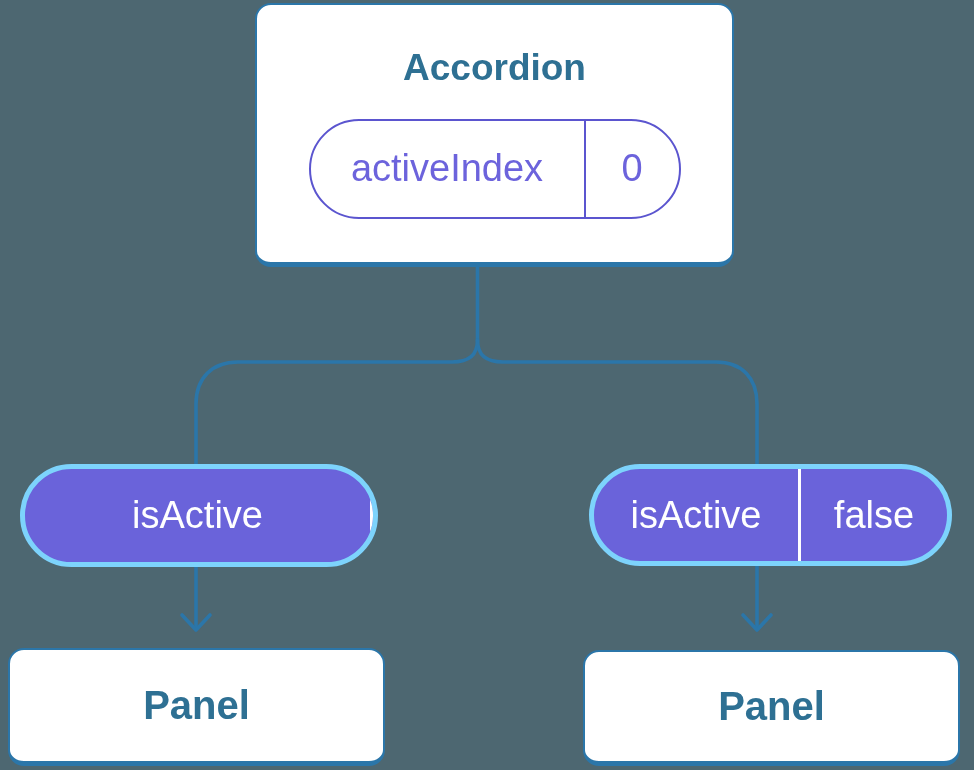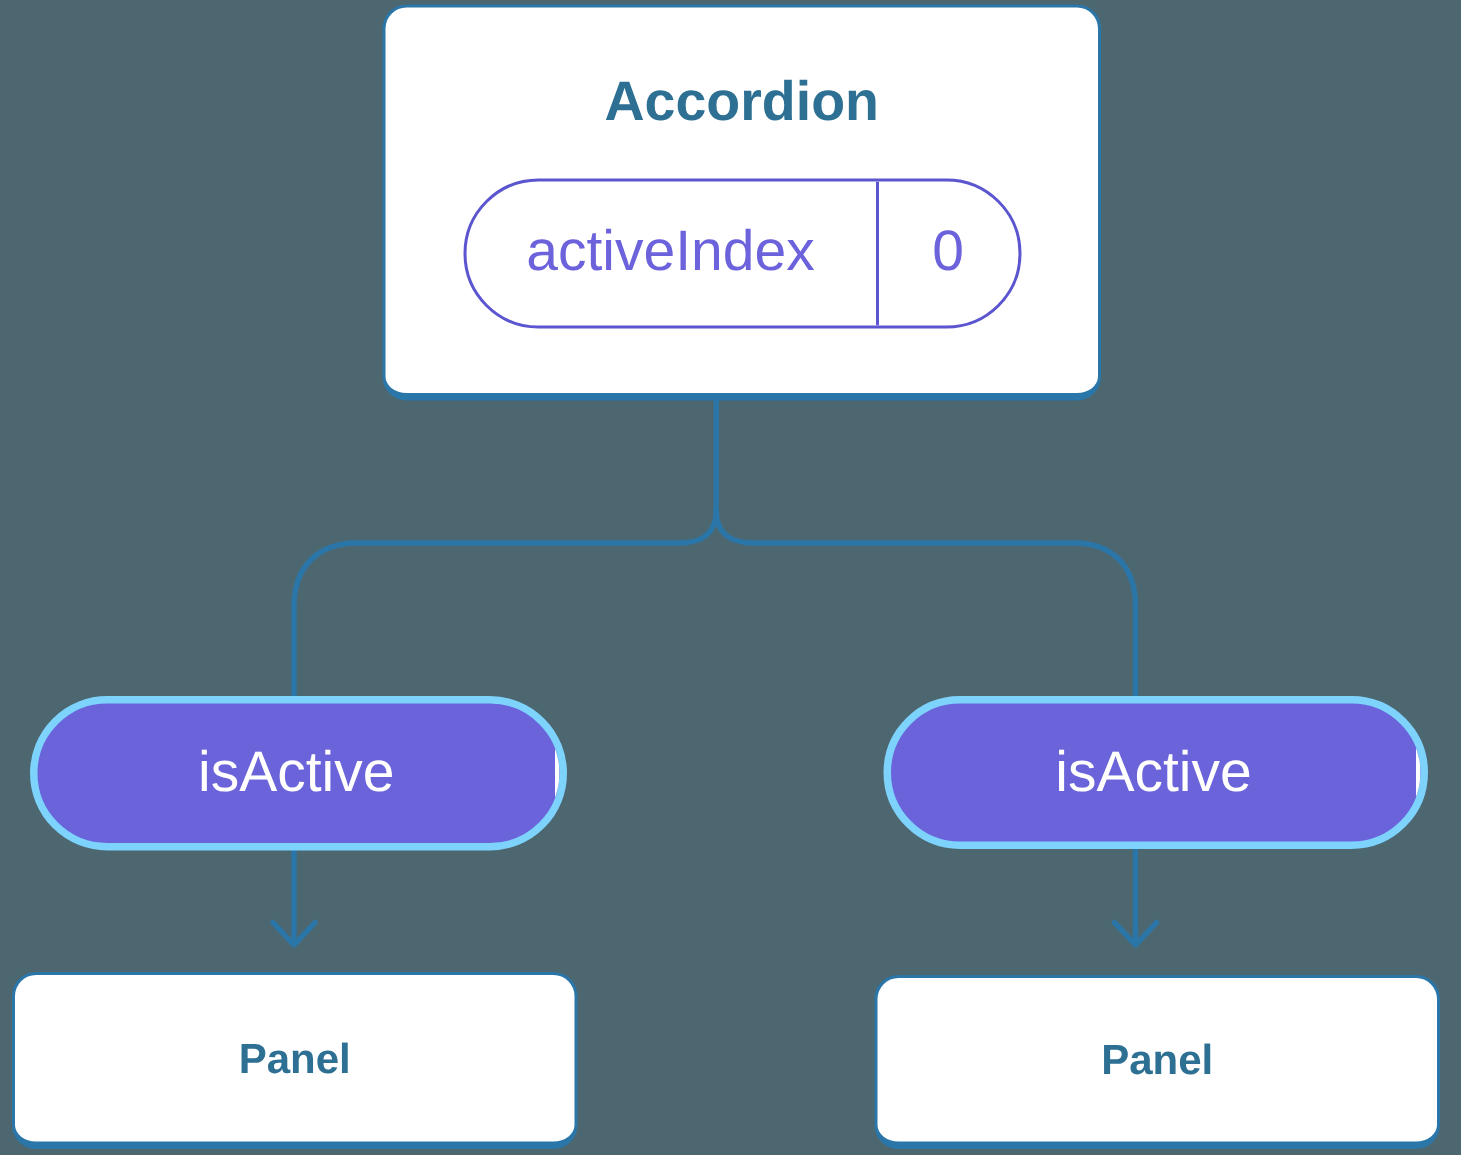--- a/index.html
+++ b/index.html
@@ -96,21 +96,21 @@
     justify-content: center;
     font-size: 38px;
   }
   .pill-outline .pill-value { width: 93px; }
   .pill-left   .pill-value { width: 140px; }
   .pill-right  .pill-value { width: 146px; }
   .panel-card {
     display: flex;
     align-items: center;
     justify-content: center;
-    font-size: 28px;
+    font-size: 40px;
     font-weight: 600;
     color: #2E7093;
     border-width: 2.5px;
     border-bottom-width: 5px;
   }
   .panel-left  { left: 8px;   top: 648px; width: 377px; height: 118px; }
   .panel-right { left: 583px; top: 650px; width: 377px; height: 116px; }
 </style>
 </head>
 <body>
@@ -137,20 +137,21 @@
   </div>
 
   <div class="state-pill pill-solid pill-left">
     <span class="pill-name">isActive</span>
     <span class="pill-sep"></span>
   </div>
 
   <div class="state-pill pill-solid pill-right">
     <span class="pill-name">isActive</span>
     <span class="pill-sep"></span>
+    <span class="pill-value">false</span>
   </div>
 
   <div class="card panel-card panel-left">
     <span>Panel</span>
   </div>
 
   <div class="card panel-card panel-right">
     <span>Panel</span>
   </div>
 

